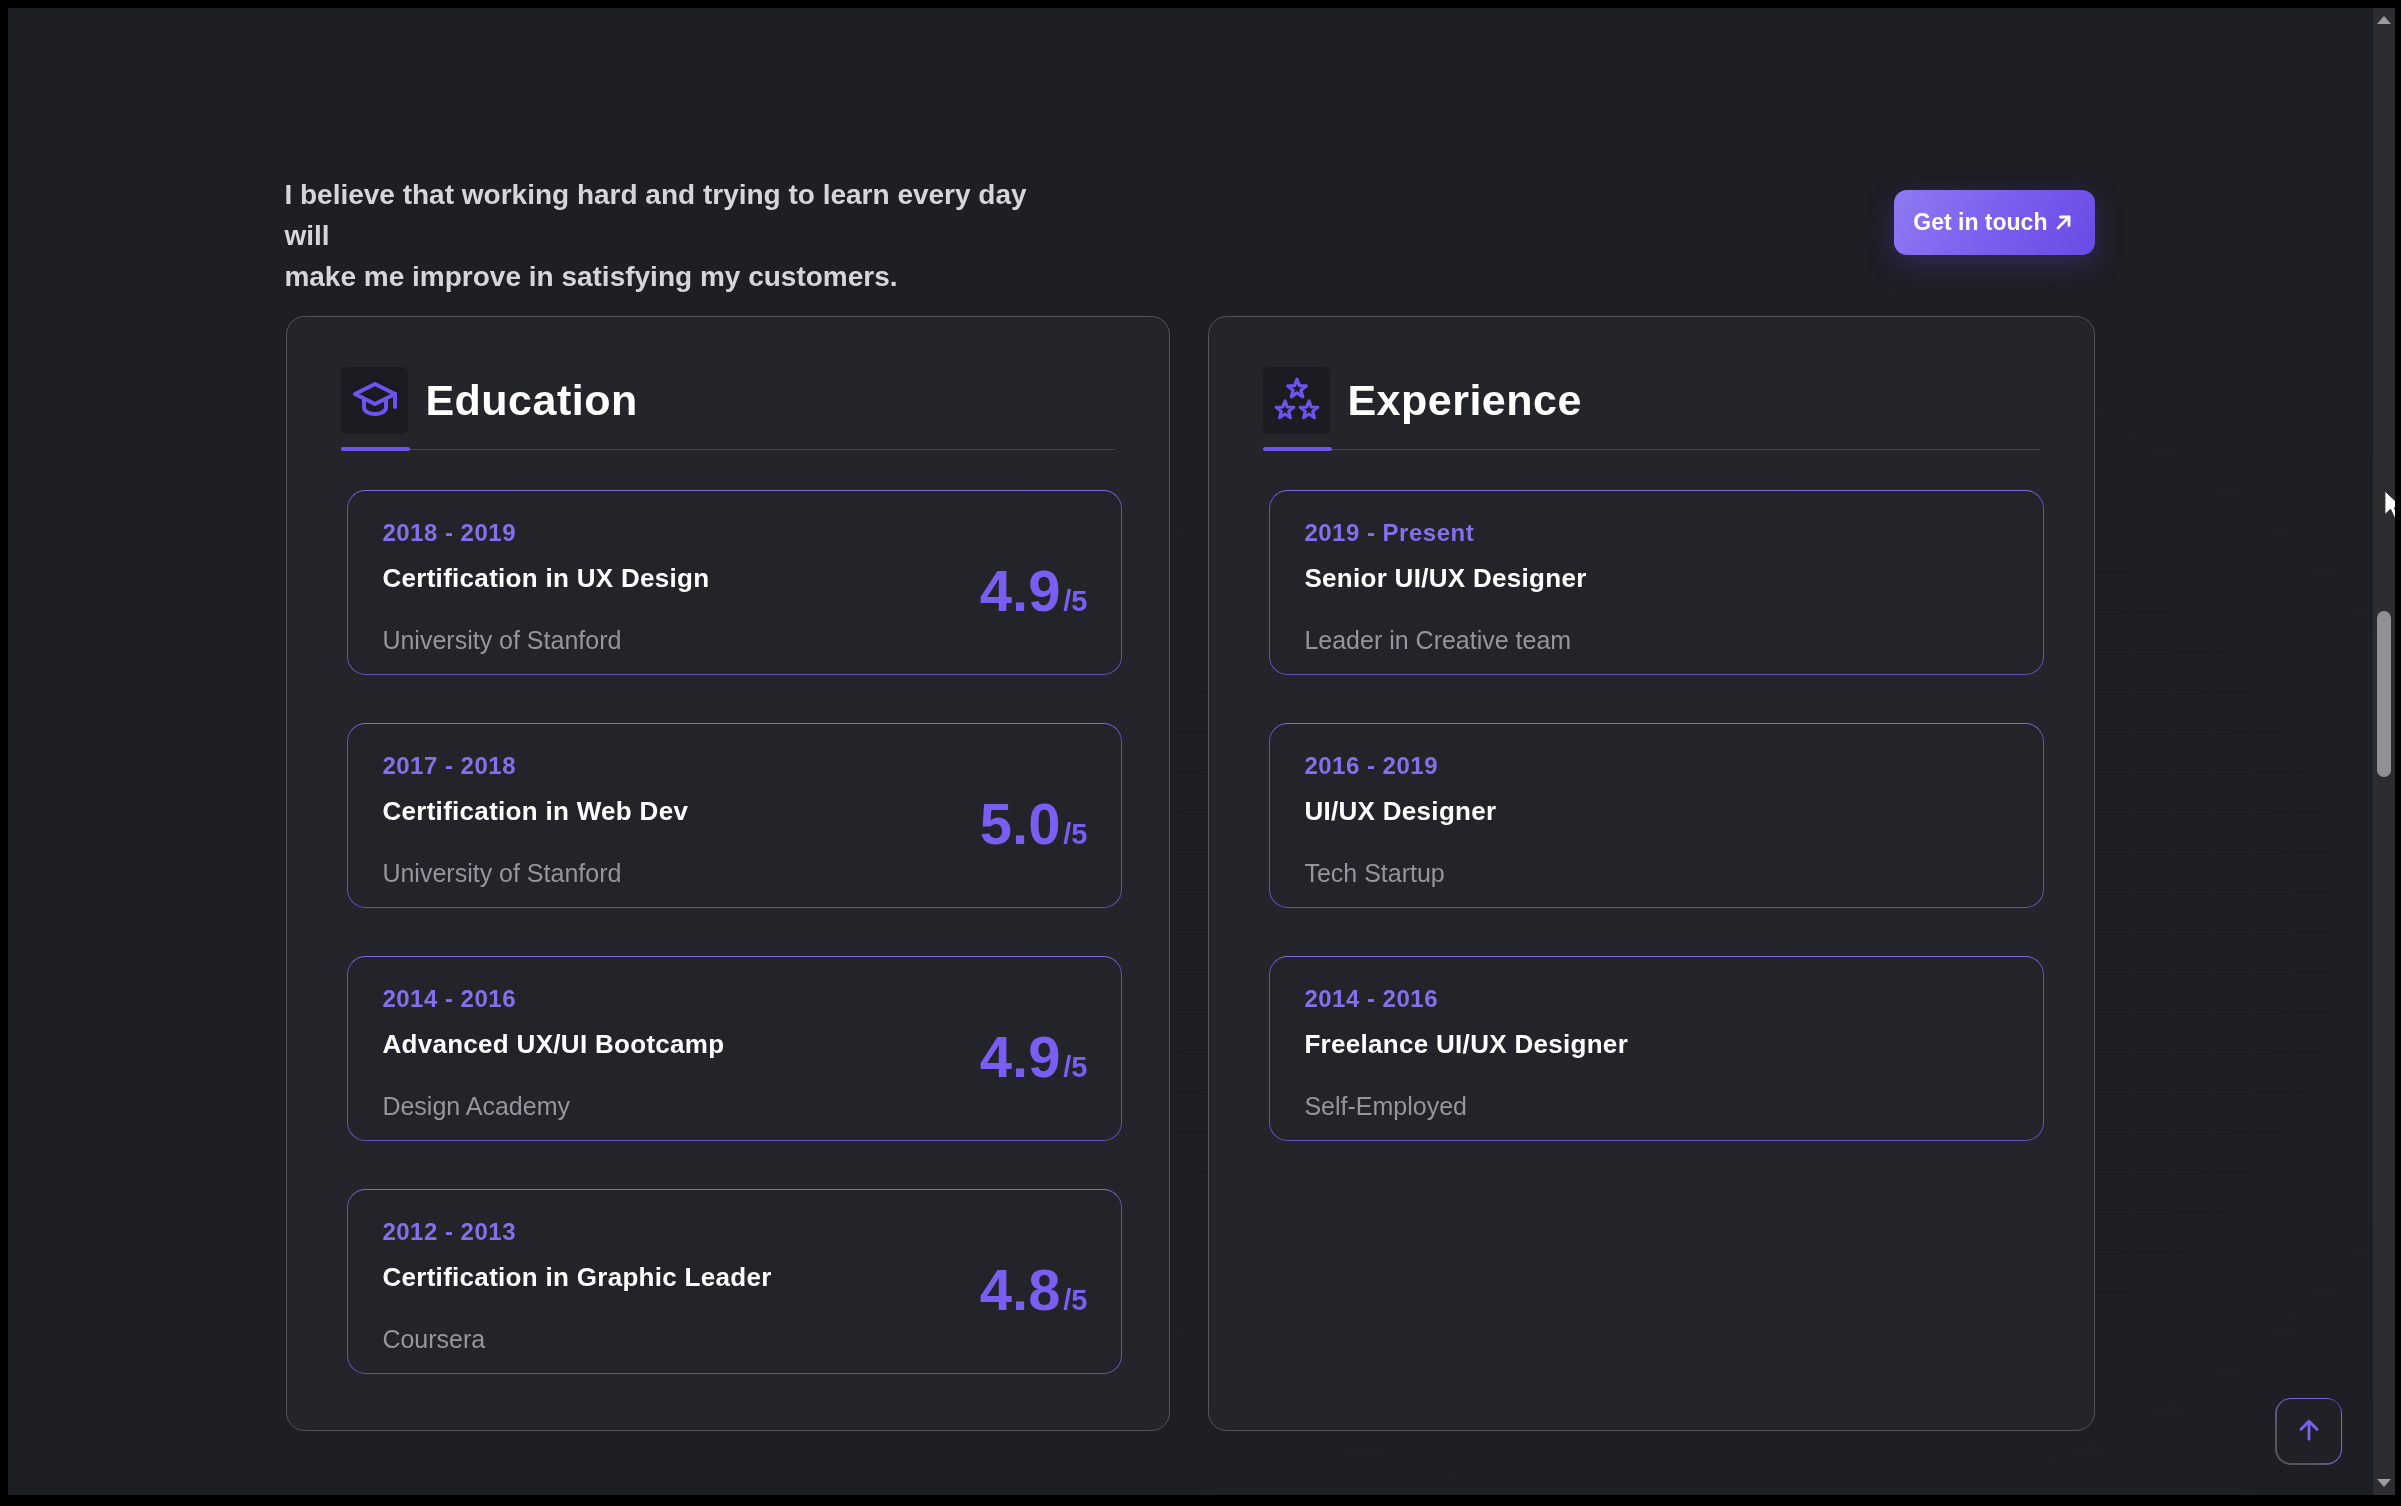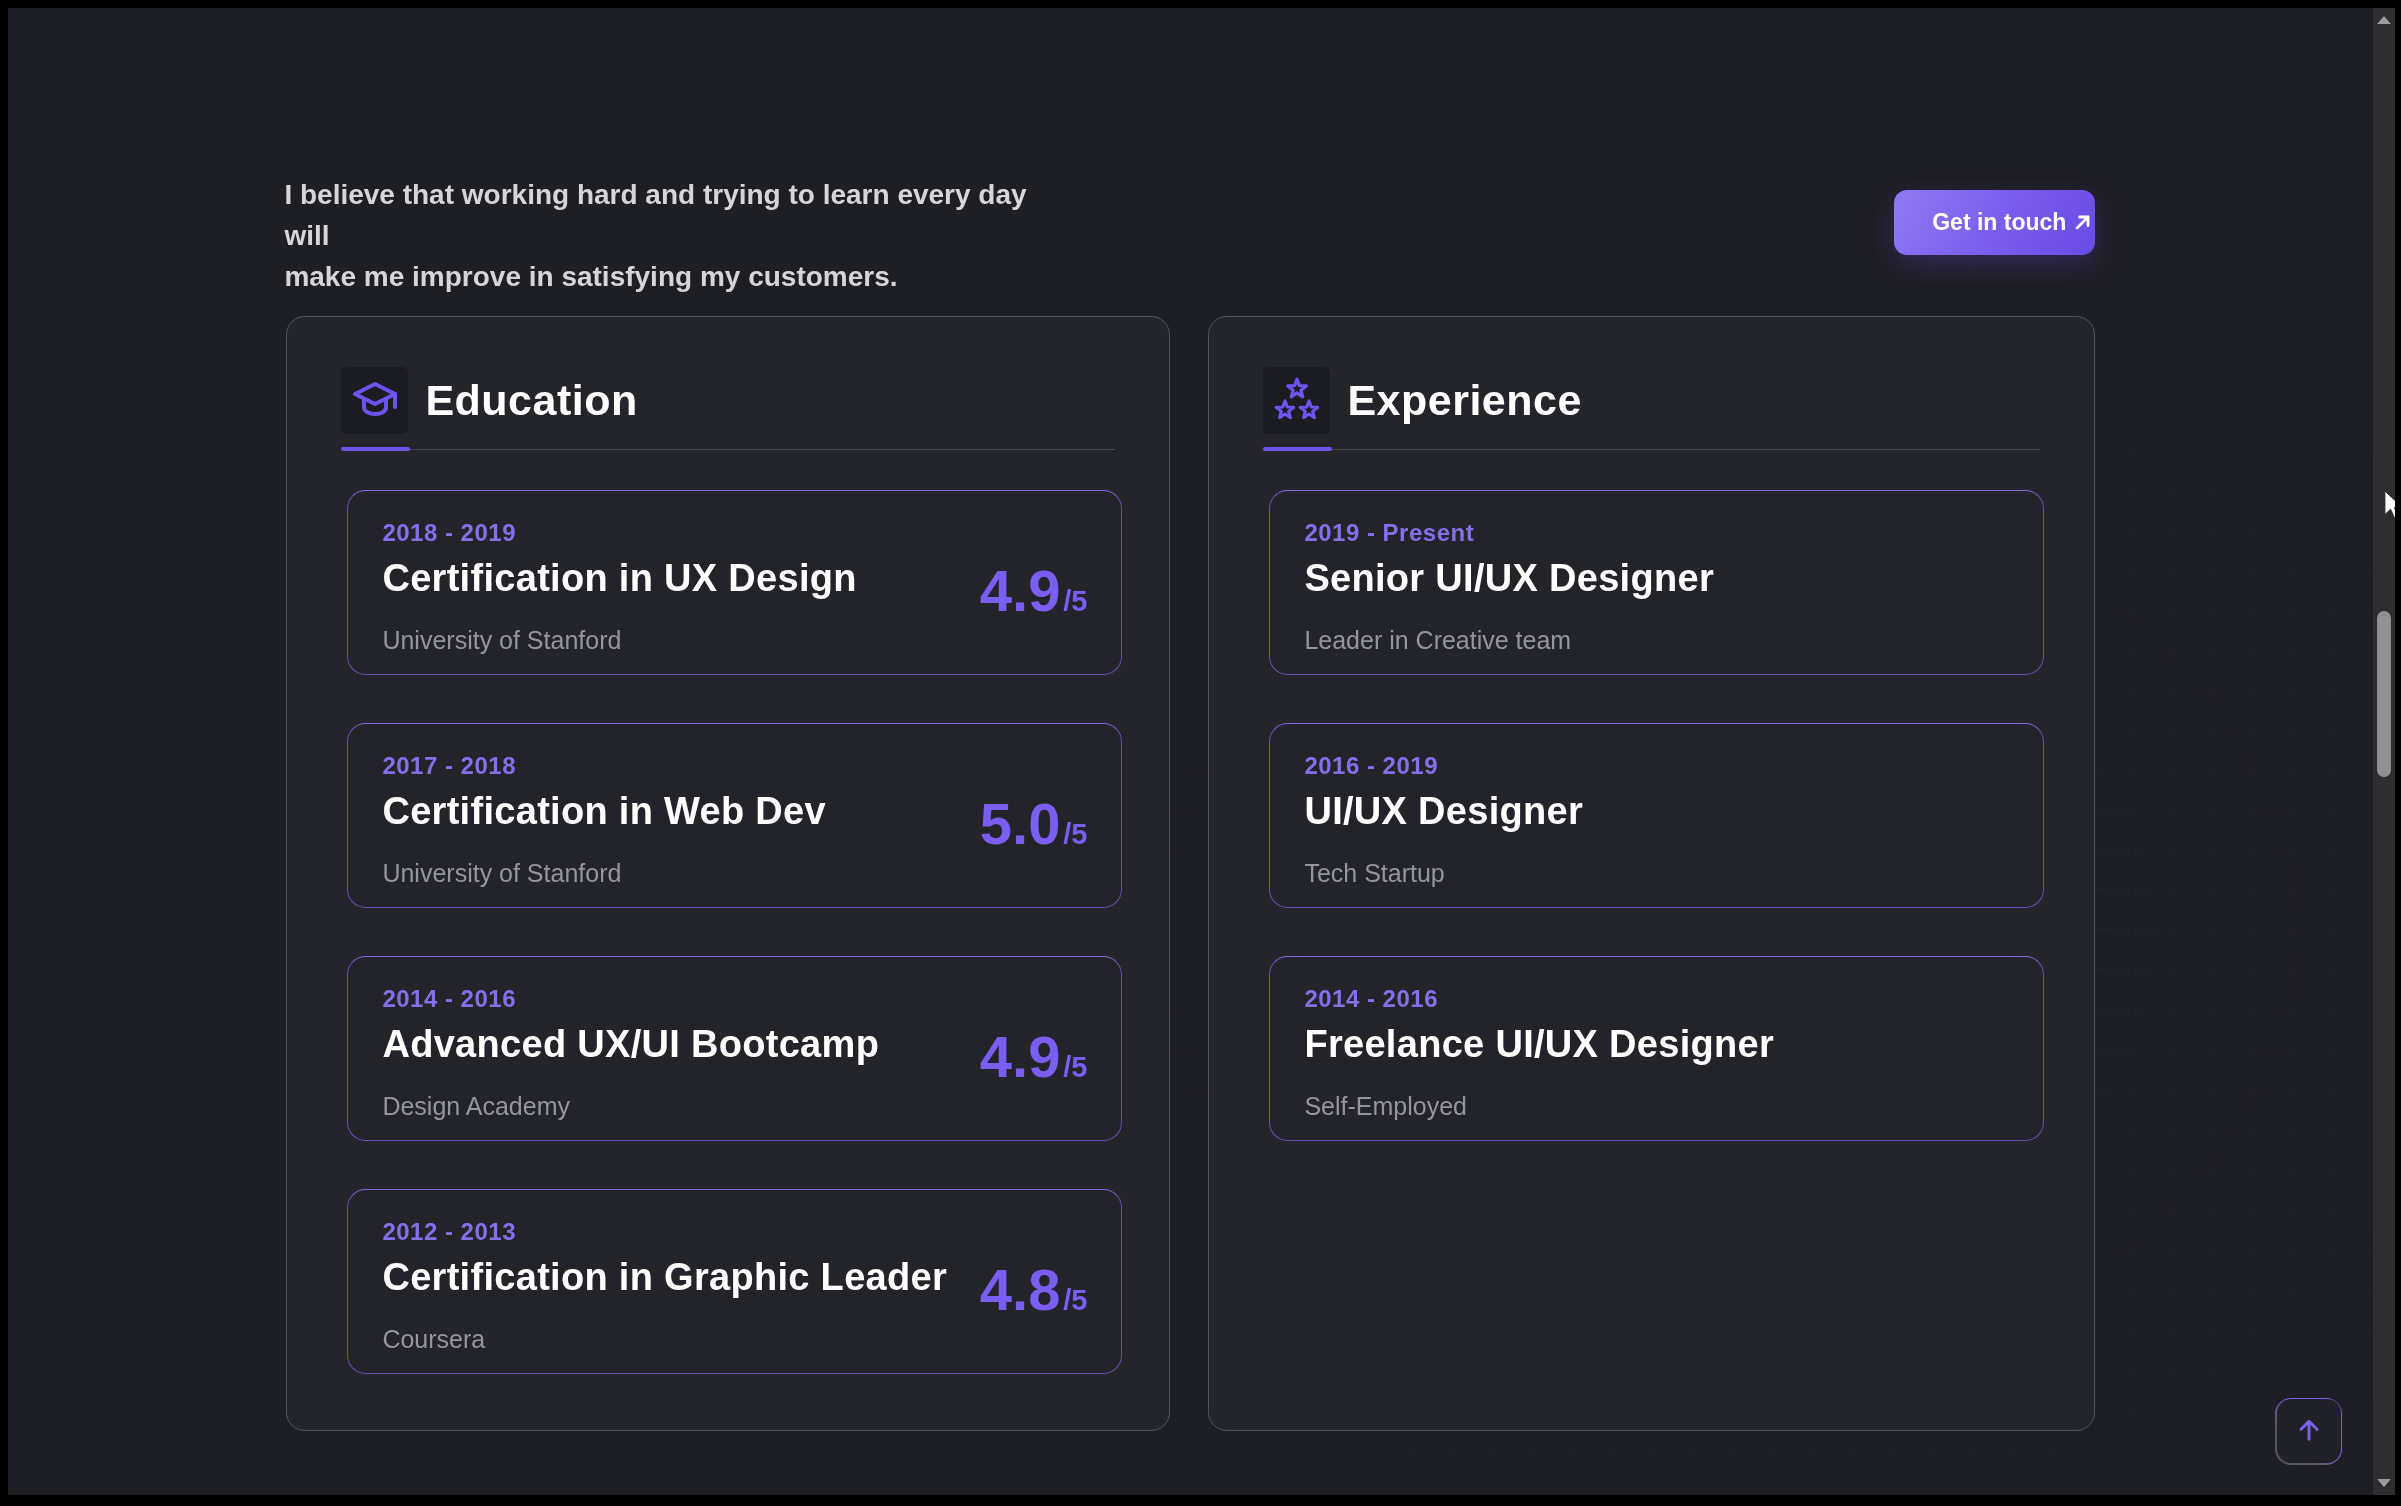--- a/index.html
+++ b/index.html
@@ -33,21 +33,21 @@
   .page-subtitle {
     position:absolute; left:276px; top:166px; width:764px;
     font-size:28px; line-height:41px; color:#d5d5da; font-weight:700;
   }
   .cta-btn {
     position:absolute; left:1886px; top:182px; width:201px; height:65px;
     border:none; border-radius:13px; cursor:pointer;
     background:linear-gradient(120deg,#8f7af2 0%,#7a5cee 55%,#6a4ae6 100%);
     color:#fff; font-size:23px; font-weight:700;
     font-family:"Liberation Sans", sans-serif;
-    display:flex; align-items:center; justify-content:flex-end; gap:5px;
+    display:flex; align-items:center; justify-content:center; gap:5px;
     box-shadow:0 9.3px 28px rgba(104,74,230,.25);
   }
   .cta-btn svg { display:block; }
 
   .card {
     position:absolute; top:308px; height:1115px;
     background:#24242b; border:1.4px solid #54545c; border-radius:18.6px;
   }
   .card.education  { left:278px;  width:884px; }
   .card.experience { left:1200px; width:887px; }
@@ -62,21 +62,21 @@
   .rule-accent { position:absolute; left:54px; top:130px; width:69px; height:4.7px; background:#6d54ea; border-radius:2.8px; }
 
   .entries { position:absolute; left:60px; top:173px; width:775px; }
   .entry {
     position:relative; height:185px; margin-bottom:48px;
     border:1.4px solid rgba(122,97,232,.75); border-radius:18.6px;
     background:#23232a; padding:28px 34px 0 34px;
     border-top-color:rgba(138,113,245,.9);
   }
   .entry-period { font-size:24px; font-weight:600; color:#8570ec; letter-spacing:0.5px; line-height:28px; }
-  .entry-title  { font-size:38px; font-weight:700; color:#ffffff; margin-top:11.2px; line-height:41px; letter-spacing:0.3px; }
+  .entry-title  { font-size:26px; font-weight:700; color:#ffffff; margin-top:11.2px; line-height:41px; letter-spacing:0.3px; }
   .entry-org    { font-size:25px; font-weight:400; color:#95959d; margin-top:26px; line-height:30px; }
   .entry-rating {
     position:absolute; right:34px; top:71px;
     display:flex; align-items:baseline; color:#7a5ef2;
   }
   .rating-score { font-size:58px; font-weight:600; line-height:1; }
   .rating-scale { font-size:29px; font-weight:600; margin-left:2.8px; }
 
   
   .back-to-top {

